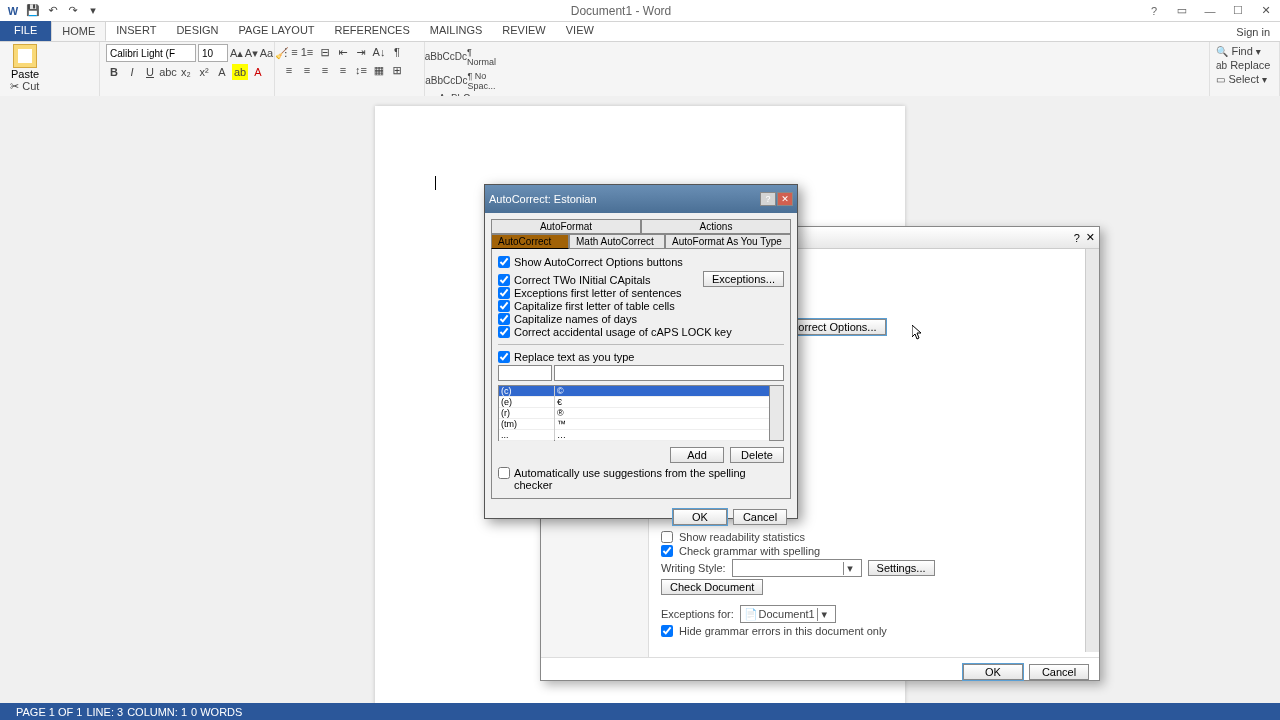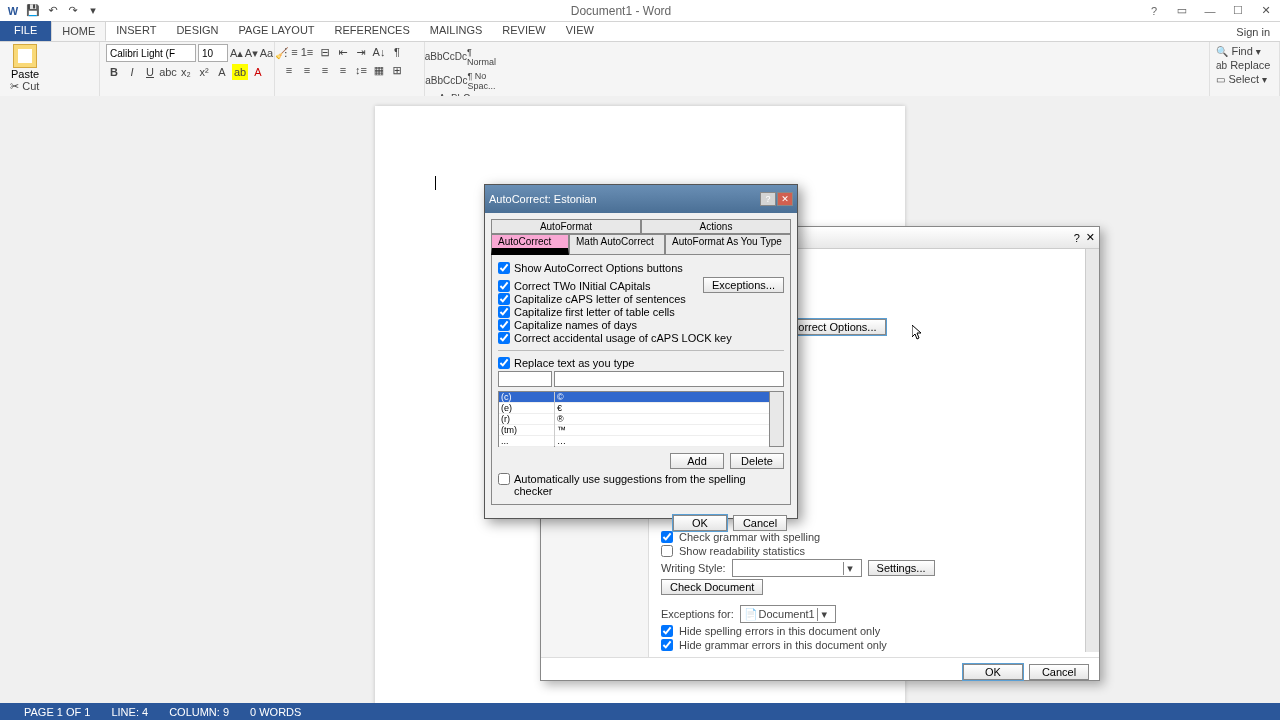--- a/index.html
+++ b/index.html
@@ -48,21 +48,21 @@
 
 .edit-grp { width: 70px; }
 .edit-item { display: flex; align-items: center; gap: 3px; font-size: 10px; color: #444; padding: 1px 0; }
 
 
 .doc-area { position: absolute; top: 96px; left: 0; right: 0; bottom: 17px; background: #f0f0f0; display: flex; justify-content: center; padding-top: 10px; }
 .page { width: 530px; height: 600px; background: #fff; box-shadow: 0 0 4px rgba(0,0,0,0.2); padding: 70px 60px; }
 .cursor { width: 1px; height: 14px; background: #000; }
 
 
-.statusbar { position: absolute; bottom: 0; left: 0; right: 0; height: 17px; background: #2b579a; color: #fff; display: flex; align-items: center; padding: 0 24px; gap: 21px; font-size: 10px; }
+.statusbar { position: absolute; bottom: 0; left: 0; right: 0; height: 17px; background: #2b579a; color: #fff; display: flex; align-items: center; padding: 0 16px; gap: 4px; font-size: 10px; }
 
 
 .options-dlg { position: absolute; left: 540px; top: 226px; width: 560px; height: 455px; background: #fff; border: 1px solid #888; box-shadow: 4px 4px 10px rgba(0,0,0,0.3); }
 .options-titlebar { height: 22px; background: linear-gradient(#fff,#e8e8e8); border-bottom: 1px solid #ccc; display: flex; justify-content: flex-end; align-items: center; padding: 0 4px; gap: 6px; }
 .opt-body { display: flex; height: 408px; }
 .opt-sidebar { width: 108px; background: #f5f5f5; border-right: 1px solid #ddd; }
 .opt-main { flex: 1; padding: 10px 12px; overflow: hidden; position: relative; }
 .opt-heading { font-size: 11px; color: #555; margin-bottom: 10px; }
 .opt-section { font-weight: bold; color: #444; margin: 8px 0 4px; font-size: 11px; }
 .opt-row { display: flex; align-items: center; gap: 6px; margin: 2px 0; font-size: 11px; color: #444; }
@@ -76,21 +76,21 @@
 
 .autocorrect-dlg { position: absolute; left: 484px; top: 184px; width: 314px; height: 335px; background: #f0f0f0; border: 1px solid #555; box-shadow: 4px 4px 12px rgba(0,0,0,0.4); }
 .ac-titlebar { height: 20px; background: linear-gradient(#6a8fb5,#4a6f95); color: #fff; display: flex; align-items: center; padding: 14px 4px; font-size: 10px; }
 .ac-titlebar-btns { margin-left: auto; display: flex; gap: 1px; }
 .ac-tb-btn { width: 16px; height: 14px; background: #d4d4d4; border: 1px solid #888; font-size: 9px; display: flex; align-items: center; justify-content: center; }
 .ac-tb-btn.close { background: #d16050; color: #fff; }
 .ac-body { padding: 6px; }
 .ac-tabs { display: flex; flex-wrap: wrap; }
 .ac-tab { border: 1px solid #888; padding: 1px 6px; font-size: 10px; background: #e8e8e8; }
 .ac-tab.row1 { width: 50%; text-align: center; }
-.ac-tab.active { background: #f9a8d4; border-bottom: 7px solid #000000; position: relative; z-index: 1; }
+.ac-tab.active { background: #a16207; border-bottom: 1px solid #000000; position: relative; z-index: 1; }
 .ac-tabpanel { border: 1px solid #888; border-top: none; padding: 6px; background: #f0f0f0; font-size: 10px; }
 .ac-chk { display: flex; align-items: flex-start; gap: 4px; margin: 1px 0; }
 .ac-replace-row { display: flex; gap: 6px; align-items: center; margin-top: 4px; }
 .ac-input { border: 1px solid #888; background: #fff; height: 16px; font-size: 10px; padding: 0 2px; }
 .ac-list { border: 1px solid #888; background: #fff; height: 56px; margin-top: 4px; display: flex; }
 .ac-list-col { width: 56px; border-right: 1px solid #ccc; display: flex; flex-direction: column; }
 .ac-list-col2 { flex: 1; display: flex; flex-direction: column; }
 .ac-list-row { height: 11px; font-size: 9px; padding: 0 2px; border-bottom: 1px solid #eee; }
 .ac-list-row.sel { background: #3168cd; color: #fff; }
 .ac-scroll { width: 14px; background: #e8e8e8; border-left: 1px solid #888; }
@@ -237,46 +237,42 @@
       <div style="height:36px"></div>
       <div class="opt-row">
         <span>ts text as you type:</span>
         <button class="opt-btn default">AutoCorrect Options...</button>
       </div>
       <div class="opt-section"><span>e programs</span></div>
       <div style="height:100px"></div>
       <div class="opt-section"><span>in Word</span></div>
       <div style="height:46px"></div>
       <div class="opt-row">
-          <input type="checkbox" checked="" style="">
-          <span>Check grammar with spelling</span>
-        </div>
-      <div class="opt-row">
           <input type="checkbox" style="">
           <span>Show readability statistics</span>
+        </div>
+      <div class="opt-row">
+          <input type="checkbox" checked="" style="">
+          <span>Check grammar with spelling</span>
         </div>
       <div class="opt-row">
         <span>Writing Style:</span>
         <div class="combo" style="width:130px">
             <span style="flex:1"></span>
             <span class="combo-arrow">▾</span>
           </div>
         <button class="opt-btn">Settings...</button>
       </div>
       <div class="opt-row">
           <button class="opt-btn">Check Document</button>
         </div>
       <div class="opt-row" style="margin-top:10px">
         <span>Exceptions for:</span>
         <div class="combo" style="width:96px">📄 <span style="flex:1">Document1</span><span class="combo-arrow">▾</span></div>
       </div>
-      <div class="opt-row">
-          <input type="checkbox" checked="" style="">
-          <span>Hide spelling errors in this document only</span>
-        </div>
       <div class="opt-row">
           <input type="checkbox" checked="" style="">
           <span>Hide grammar errors in this document only</span>
         </div>
     </div>
   </div>
   <div class="opt-footer">
     <button class="opt-btn default" style="width:60px">OK</button>
     <button class="opt-btn" style="width:60px">Cancel</button>
   </div>
@@ -304,21 +300,21 @@
           <input type="checkbox" checked="" style="">
           <span>Show AutoCorrect Options buttons</span>
         </div>
       <div style="height:4px"></div>
       <div class="ac-chk">
           <input type="checkbox" checked="" style="">
           <span>Correct TWo INitial CApitals</span>
         </div>
       <div class="ac-chk">
           <input type="checkbox" checked="" style="">
-          <span>Capitalize cAPS letter of sentences</span>
+          <span>Exceptions first letter of sentences</span>
         </div>
       <div class="ac-chk">
           <input type="checkbox" checked="" style="">
           <span>Capitalize first letter of table cells</span>
         </div>
       <div class="ac-chk">
           <input type="checkbox" checked="" style="">
           <span>Capitalize names of days</span>
         </div>
       <div class="ac-chk">
@@ -363,20 +359,20 @@
     </div>
   </div>
   <div class="ac-footer">
     <button class="opt-btn default" style="width:54px">OK</button>
     <button class="opt-btn" style="width:54px">Cancel</button>
   </div>
 </div>
 
 <div class="statusbar">
   <span>PAGE 1 OF 1</span>
-  <span>LINE: 4</span>
-  <span>COLUMN: 9</span>
+  <span>LINE: 3</span>
+  <span>COLUMN: 1</span>
   <span>0 WORDS</span>
 </div>
 
 <svg class="mouse-cursor" viewBox="0 0 12 16">
     <path d="M0 0 L0 12 L3 9 L5 14 L7 13 L5 8 L9 8 Z" fill="#fff" stroke="#000" stroke-width="1"></path>
   </svg>
 
 </body></html>

